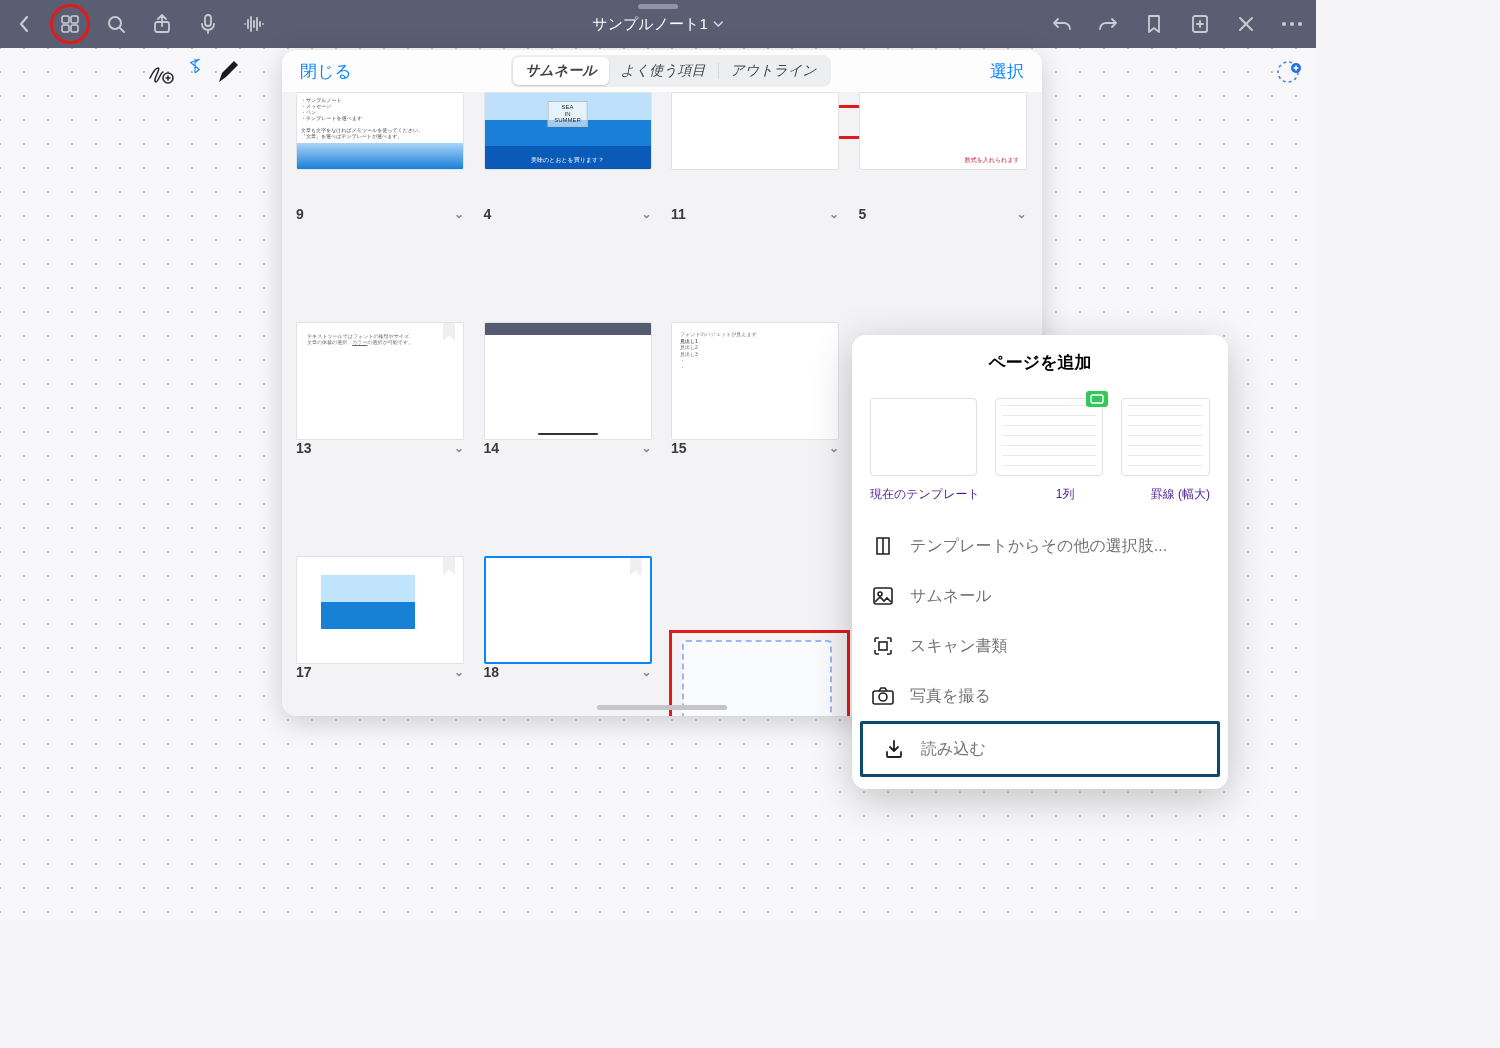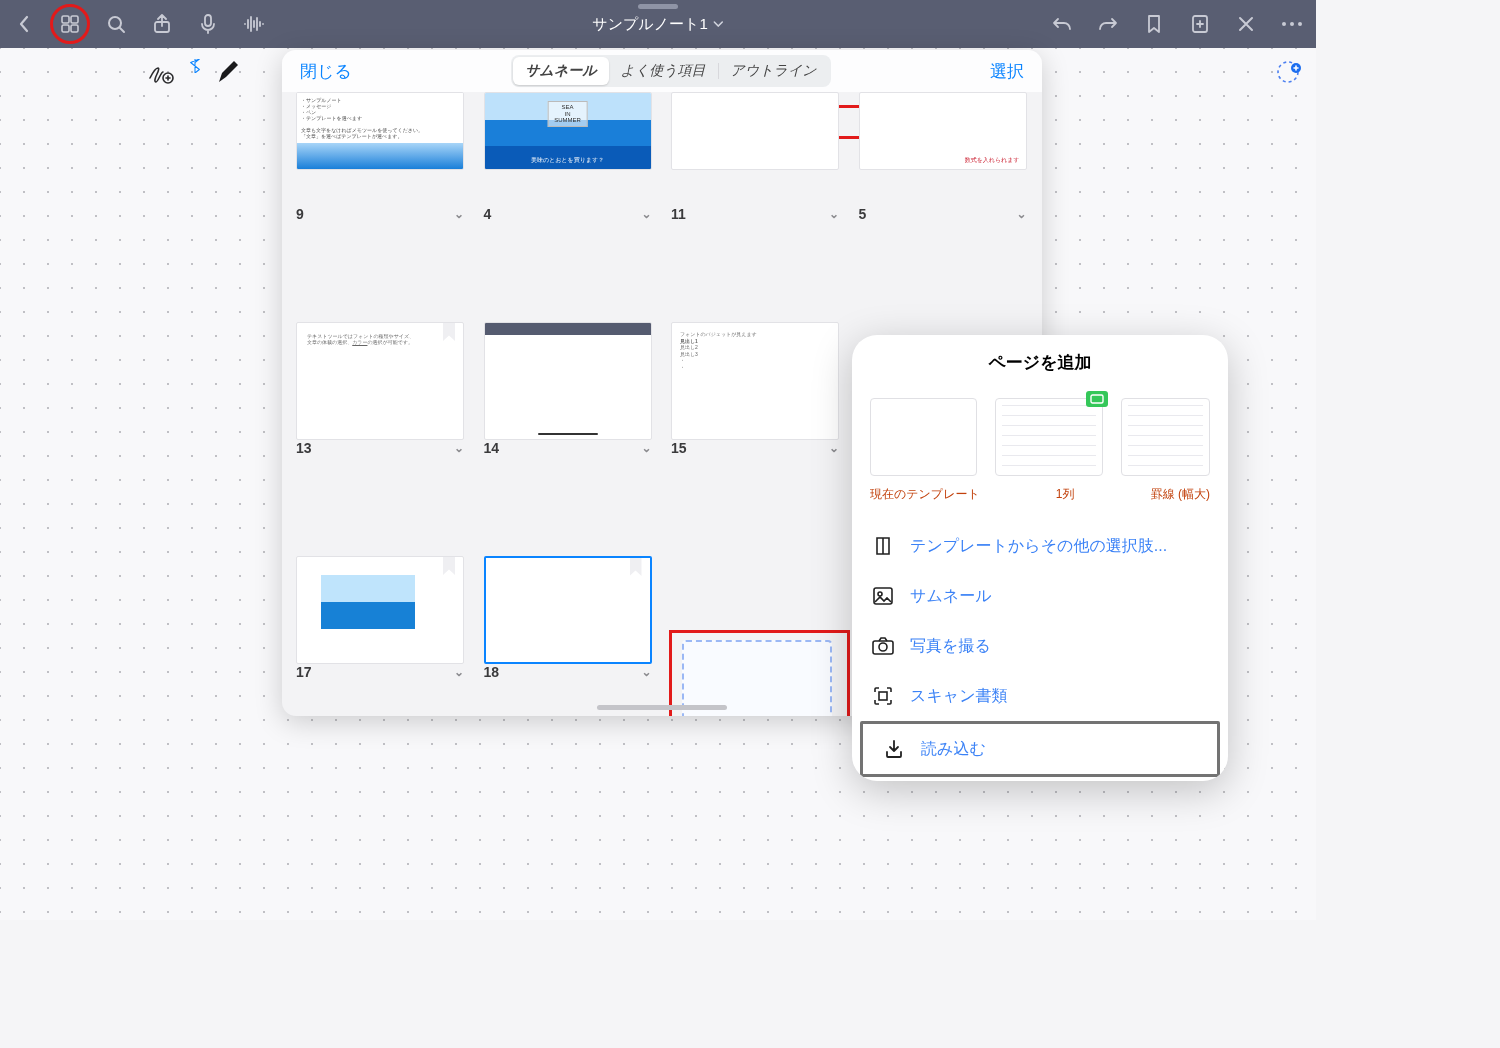--- a/index.html
+++ b/index.html
@@ -143,24 +143,24 @@
     position:absolute;
     border:3px solid #e21a1a;
     pointer-events: none;
   }
   .popover {
     position: absolute;
     top: 335px;
     left: 852px;
     width: 376px;
     background: #fff;
-    border-radius: 25px;
+    border-radius: 14px;
     box-shadow: 0 10px 40px rgba(0,0,0,0.22);
     overflow: hidden;
-    padding-bottom: 0;
+    padding-bottom: 8px;
   }
   .popover-title {
     text-align: center;
     font-size: 17px;
     font-weight: 600;
     padding: 16px 0 14px 0;
   }
   .tmpl-row {
     display: flex; gap: 18px; padding: 10px 18px 4px 18px;
   }
@@ -177,30 +177,30 @@
     background: repeating-linear-gradient(#e9e9ee 0 1px, transparent 1px 10px);
   }
   .tmpl .badge {
     position:absolute; top:-8px; right:-6px;
     width:22px; height:16px; background:#34c759; border-radius:3px;
     display:flex;align-items:center;justify-content:center;
   }
   .tmpl-labels {
     display:flex; justify-content:space-between;
     padding: 6px 18px 14px 18px;
-    font-size: 12px; color:#c2410c;
+    font-size: 12px; color:#4c1d95;
   }
   .menu-list { padding: 4px 0; }
   .menu-item {
     display:flex; align-items:center; gap:16px;
     padding: 14px 20px;
-    font-size: 16px; color:#3b82f6;
+    font-size: 16px; color:#737373;
   }
   .menu-item .mi-icon { width:22px; height:22px; display:flex;align-items:center;justify-content:center; color:#333; }
-  .menu-highlight { border:3px solid #737373; }
+  .menu-highlight { border:3px solid #0c4a6e; }
   .handle {
     position:absolute; top:4px; left:50%; transform:translateX(-50%);
     width:40px;height:5px; background:#8f94a6; border-radius:3px;
   }
   .grip {
     position:absolute; bottom:6px; left:50%; transform:translateX(-50%);
     width:130px; height:5px; background:#c4c4c9; border-radius:3px;
   }
   .thumb-sea {
     background: linear-gradient(#bde1fb 0 35%, #1a7fd9 35% 70%, #0a5bb8 70% 100%);
@@ -495,36 +495,36 @@
           <svg width="20" height="18" viewBox="0 0 20 18" fill="none">
             <rect x="1" y="1" width="18" height="16" rx="2" stroke="#222" stroke-width="1.6"></rect>
             <circle cx="7" cy="7" r="2" stroke="#222" stroke-width="1.6"></circle>
             <path d="M2 15l5-5 4 4 3-3 4 4" stroke="#222" stroke-width="1.6" fill="none"></path>
           </svg>
         </span>
       <span>サムネール</span>
     </div>
     <div class="menu-item">
       <span class="mi-icon">
+          <svg width="20" height="20" viewBox="0 0 20 20" fill="none">
+            <path d="M2 6V3a1 1 0 011-1h3M18 6V3a1 1 0 00-1-1h-3M2 14v3a1 1 0 001 1h3M18 14v3a1 1 0 01-1 1h-3" stroke="#222" stroke-width="1.6"></path>
+            <rect x="6" y="6" width="8" height="8" stroke="#222" stroke-width="1.6"></rect>
+          </svg>
+        </span>
+      <span>スキャン書類</span>
+    </div>
+    <div class="menu-item">
+      <span class="mi-icon">
           <svg width="22" height="18" viewBox="0 0 22 18" fill="none">
             <rect x="1" y="4" width="20" height="13" rx="2" stroke="#222" stroke-width="1.6"></rect>
             <path d="M7 4l2-3h4l2 3" stroke="#222" stroke-width="1.6"></path>
             <circle cx="11" cy="10" r="4" stroke="#222" stroke-width="1.6"></circle>
           </svg>
         </span>
       <span>写真を撮る</span>
-    </div>
-    <div class="menu-item">
-      <span class="mi-icon">
-          <svg width="20" height="20" viewBox="0 0 20 20" fill="none">
-            <path d="M2 6V3a1 1 0 011-1h3M18 6V3a1 1 0 00-1-1h-3M2 14v3a1 1 0 001 1h3M18 14v3a1 1 0 01-1 1h-3" stroke="#222" stroke-width="1.6"></path>
-            <rect x="6" y="6" width="8" height="8" stroke="#222" stroke-width="1.6"></rect>
-          </svg>
-        </span>
-      <span>スキャン書類</span>
     </div>
     <div class="menu-item menu-highlight" style="margin:0 8px;border-radius:2px;">
       <span class="mi-icon">
           <svg width="20" height="20" viewBox="0 0 20 20" fill="none">
             <path d="M10 2v10M6 8l4 4 4-4" stroke="#222" stroke-width="1.8" stroke-linecap="round" stroke-linejoin="round"></path>
             <path d="M3 13v4a1 1 0 001 1h12a1 1 0 001-1v-4" stroke="#222" stroke-width="1.8" stroke-linecap="round"></path>
           </svg>
         </span>
       <span>読み込む</span>
     </div>

